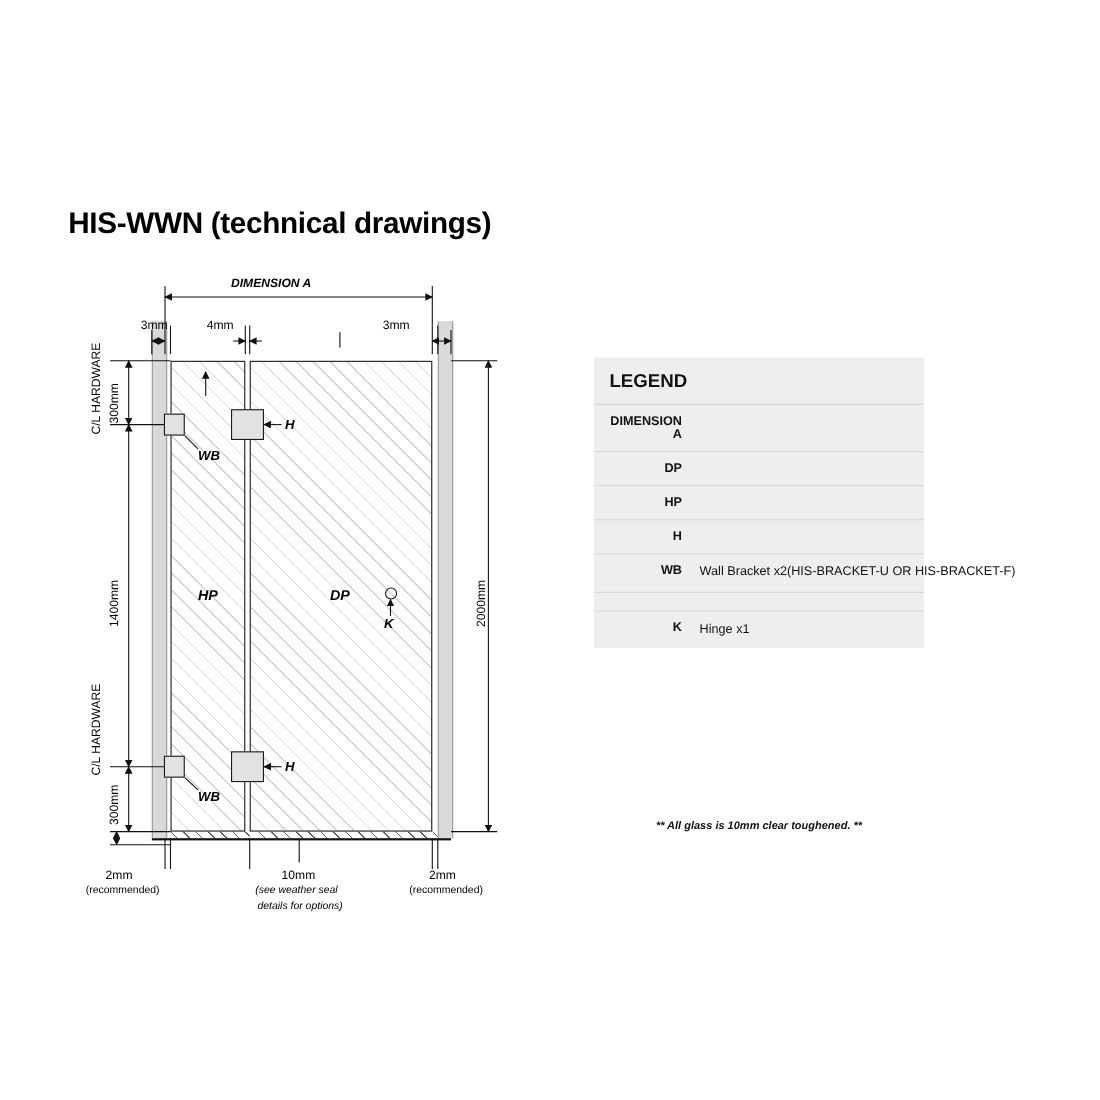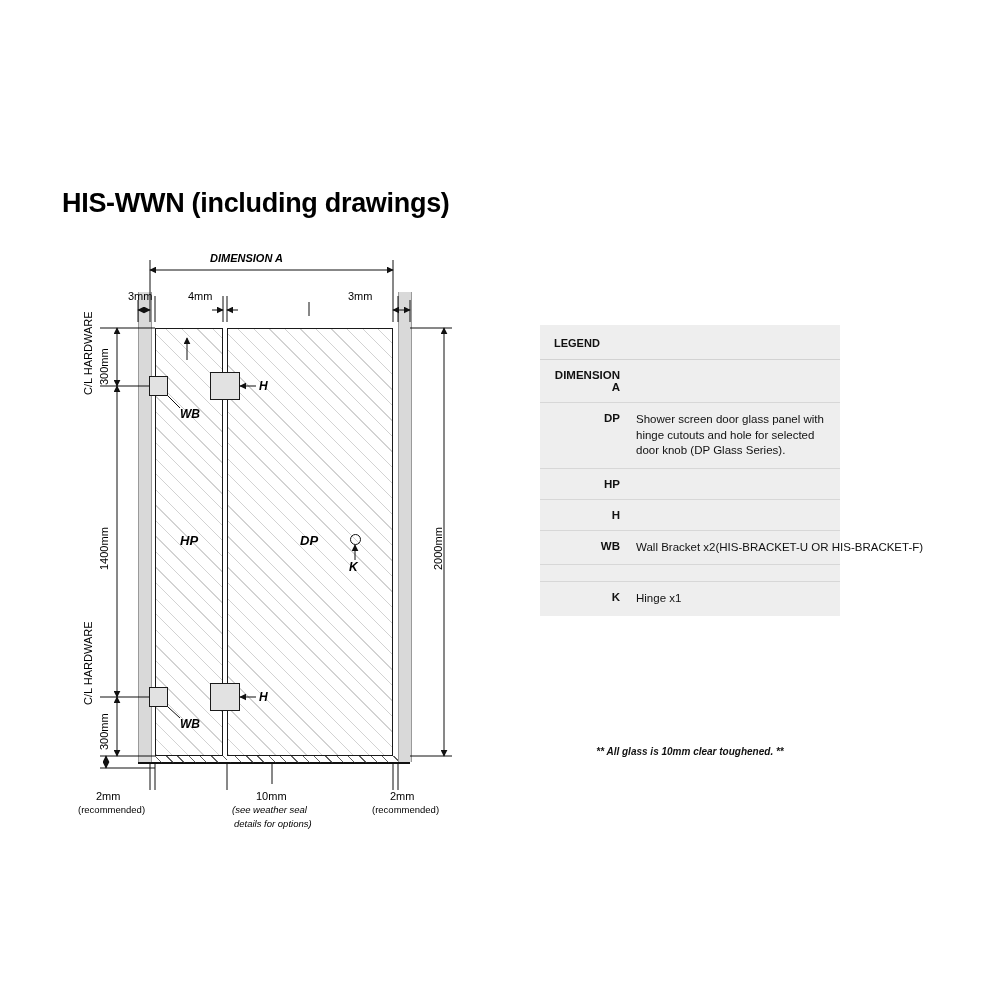--- a/index.html
+++ b/index.html
@@ -113,21 +113,21 @@
   
   #legend {
     position: absolute;
     left: 540px;
     top: 325px;
     width: 300px;
     background: #eeeeee;
     font-size: 11.5px;
   }
   #legend .legend-title {
-    font-size: 11px;
+    font-size: 17px;
     font-weight: bold;
     padding: 12px 14px 10px 14px;
     border-bottom: 1px solid #d2d2d2;
   }
   .legend-row {
     display: flex;
     border-bottom: 1px solid #d7d7d7;
   }
   .legend-row:last-child { border-bottom: none; }
   .legend-key {
@@ -160,21 +160,21 @@
     font-size: 10px;
     font-style: italic;
     font-weight: bold;
     color: #111;
     margin-top: 36px;
   }
 </style>
 </head>
 <body>
 
-<div id="page-title">HIS-WWN (including drawings)</div>
+<div id="page-title">HIS-WWN (technical drawings)</div>
 
 <div id="drawing">
 
   <div class="wall" style="left:78px; top:42px; width:12px; height:470px;"></div>
   <div class="wall" style="left:338px; top:42px; width:12px; height:470px;"></div>
 
   <div class="glass" style="left:95px; top:78px; width:68px; height:428px;"></div>
   <div class="glass" style="left:167px; top:78px; width:166px; height:428px;"></div>
 
   <div class="hw" style="left:89px; top:126px; width:19px; height:20px;"></div>
@@ -298,21 +298,20 @@
 
 <div id="legend">
   <div class="legend-title">LEGEND</div>
 
   <div class="legend-row">
     <div class="legend-key">DIMENSION A</div>
   </div>
 
   <div class="legend-row">
     <div class="legend-key">DP</div>
-    <div class="legend-val">Shower screen door glass panel with hinge cutouts and hole for selected door knob (DP Glass Series).</div>
   </div>
 
   <div class="legend-row">
     <div class="legend-key">HP</div>
   </div>
 
   <div class="legend-row">
     <div class="legend-key">H</div>
   </div>
 

